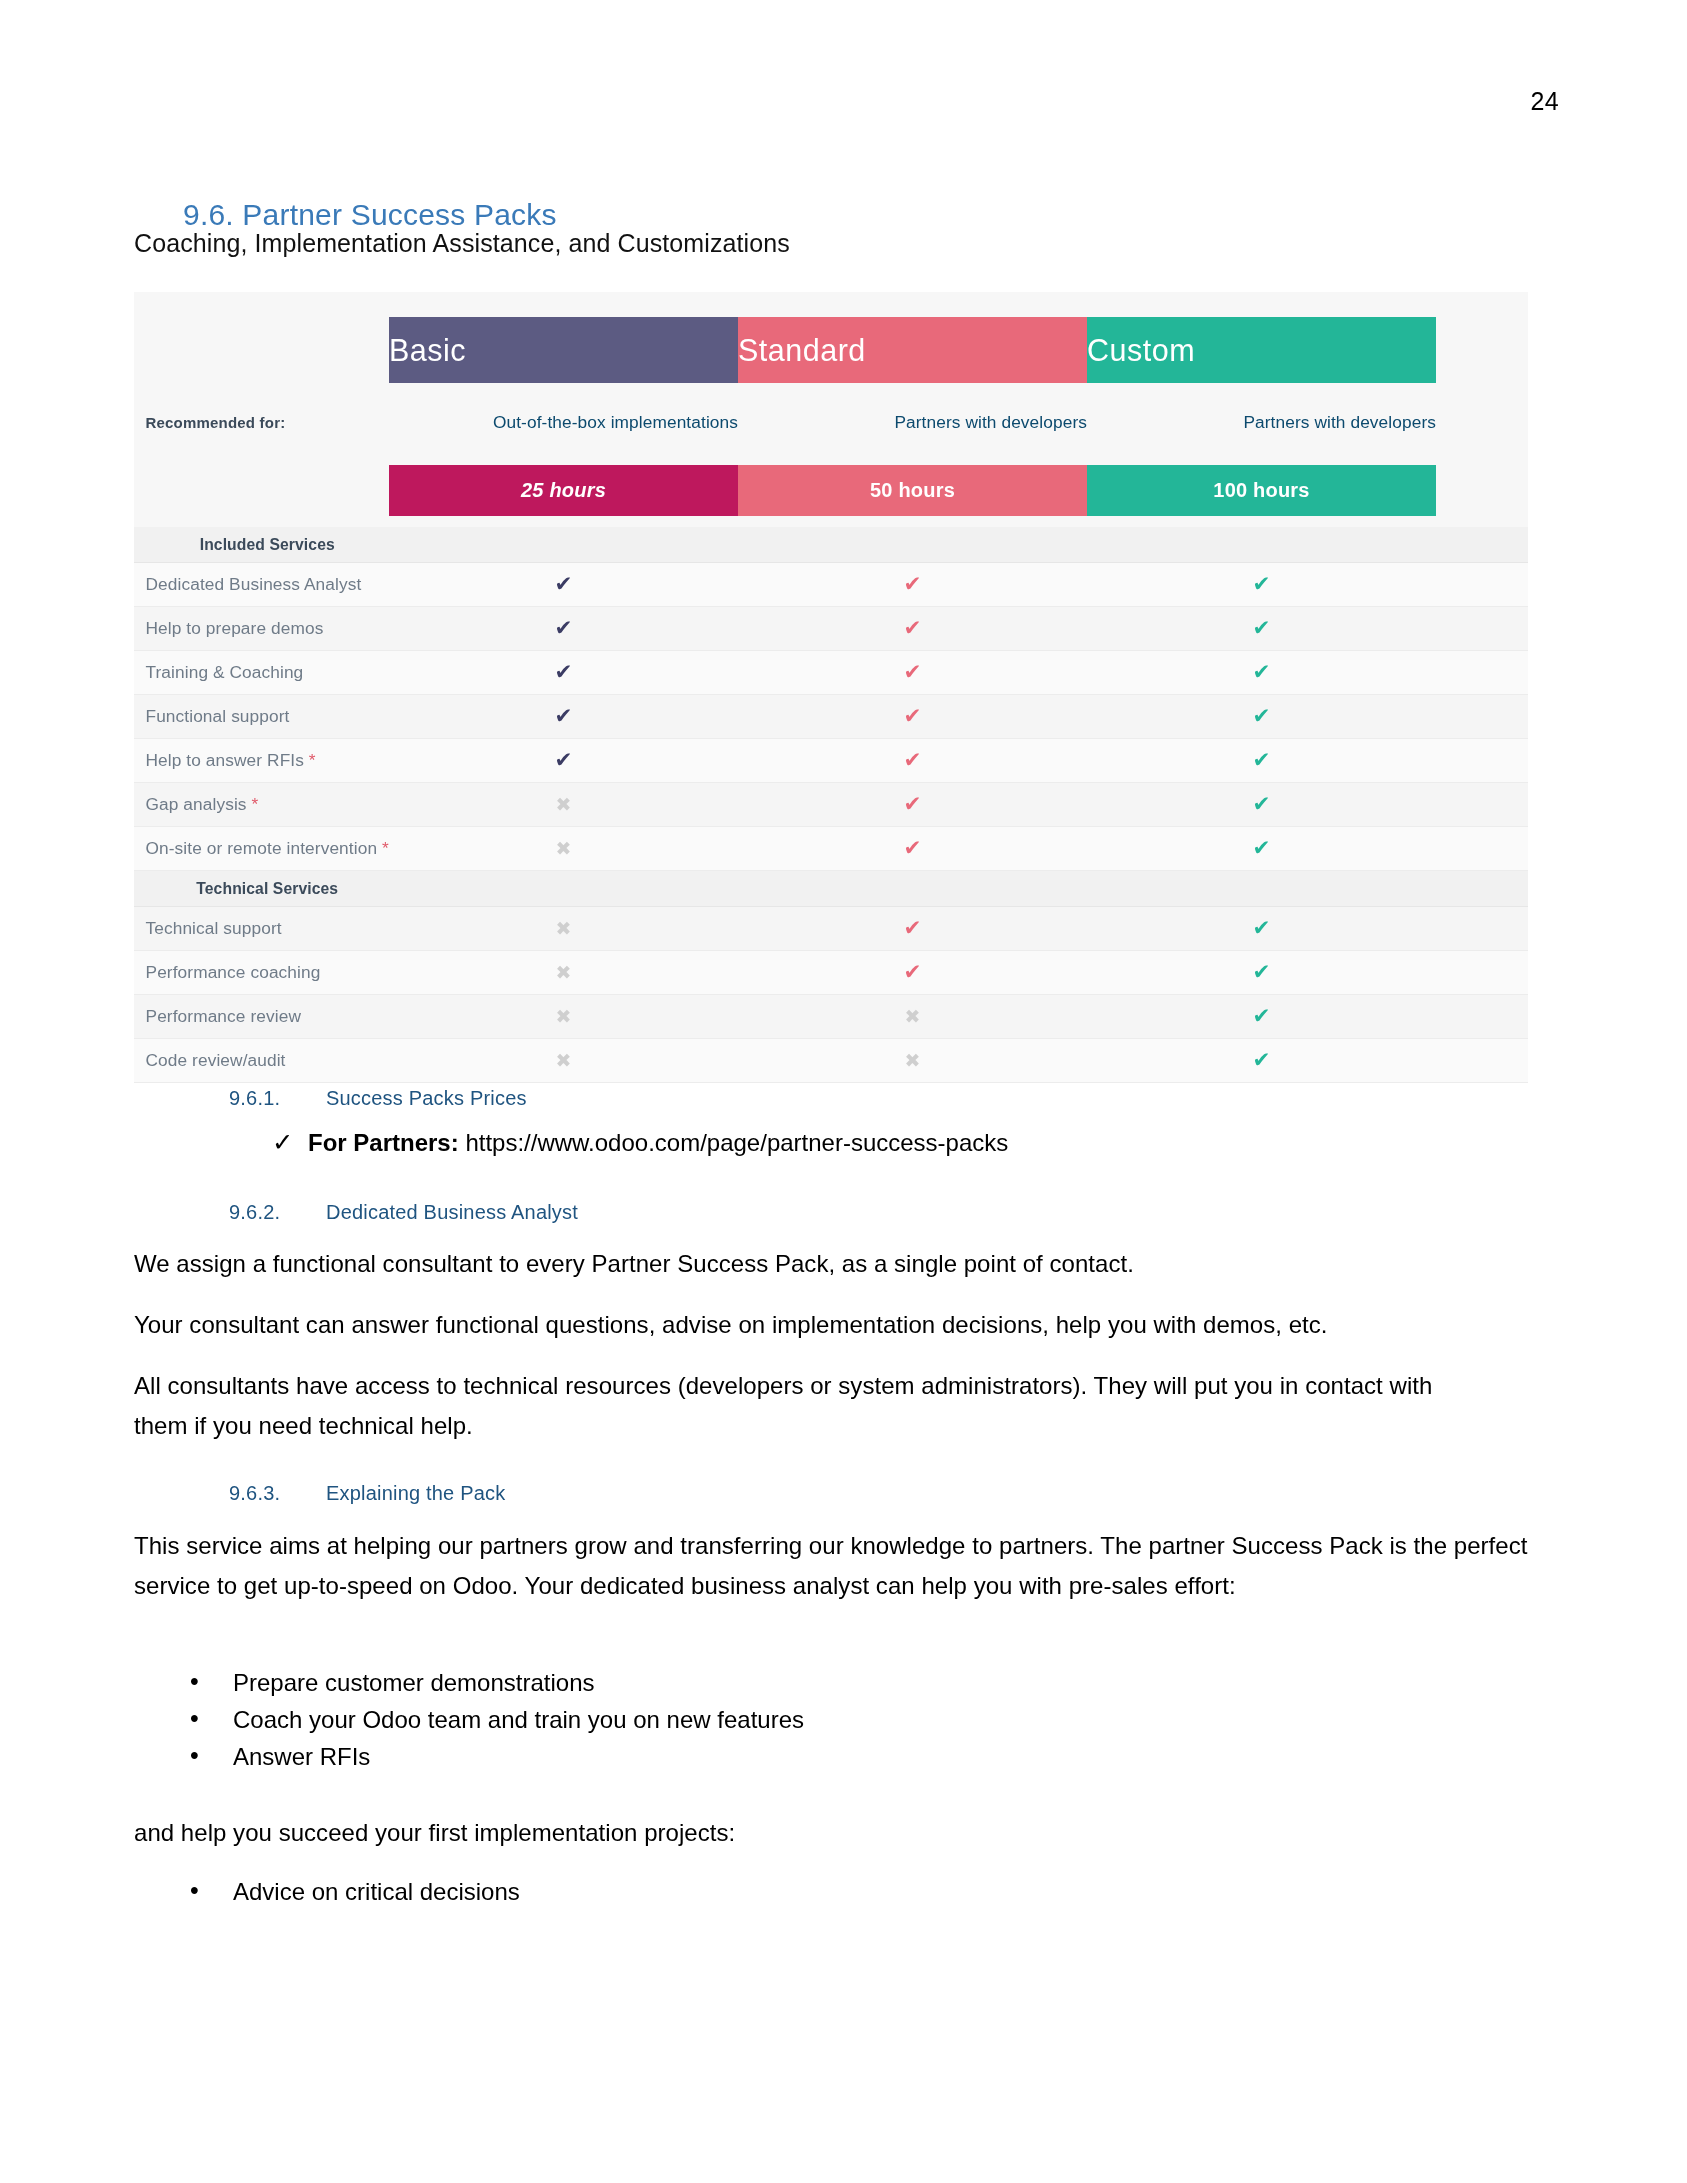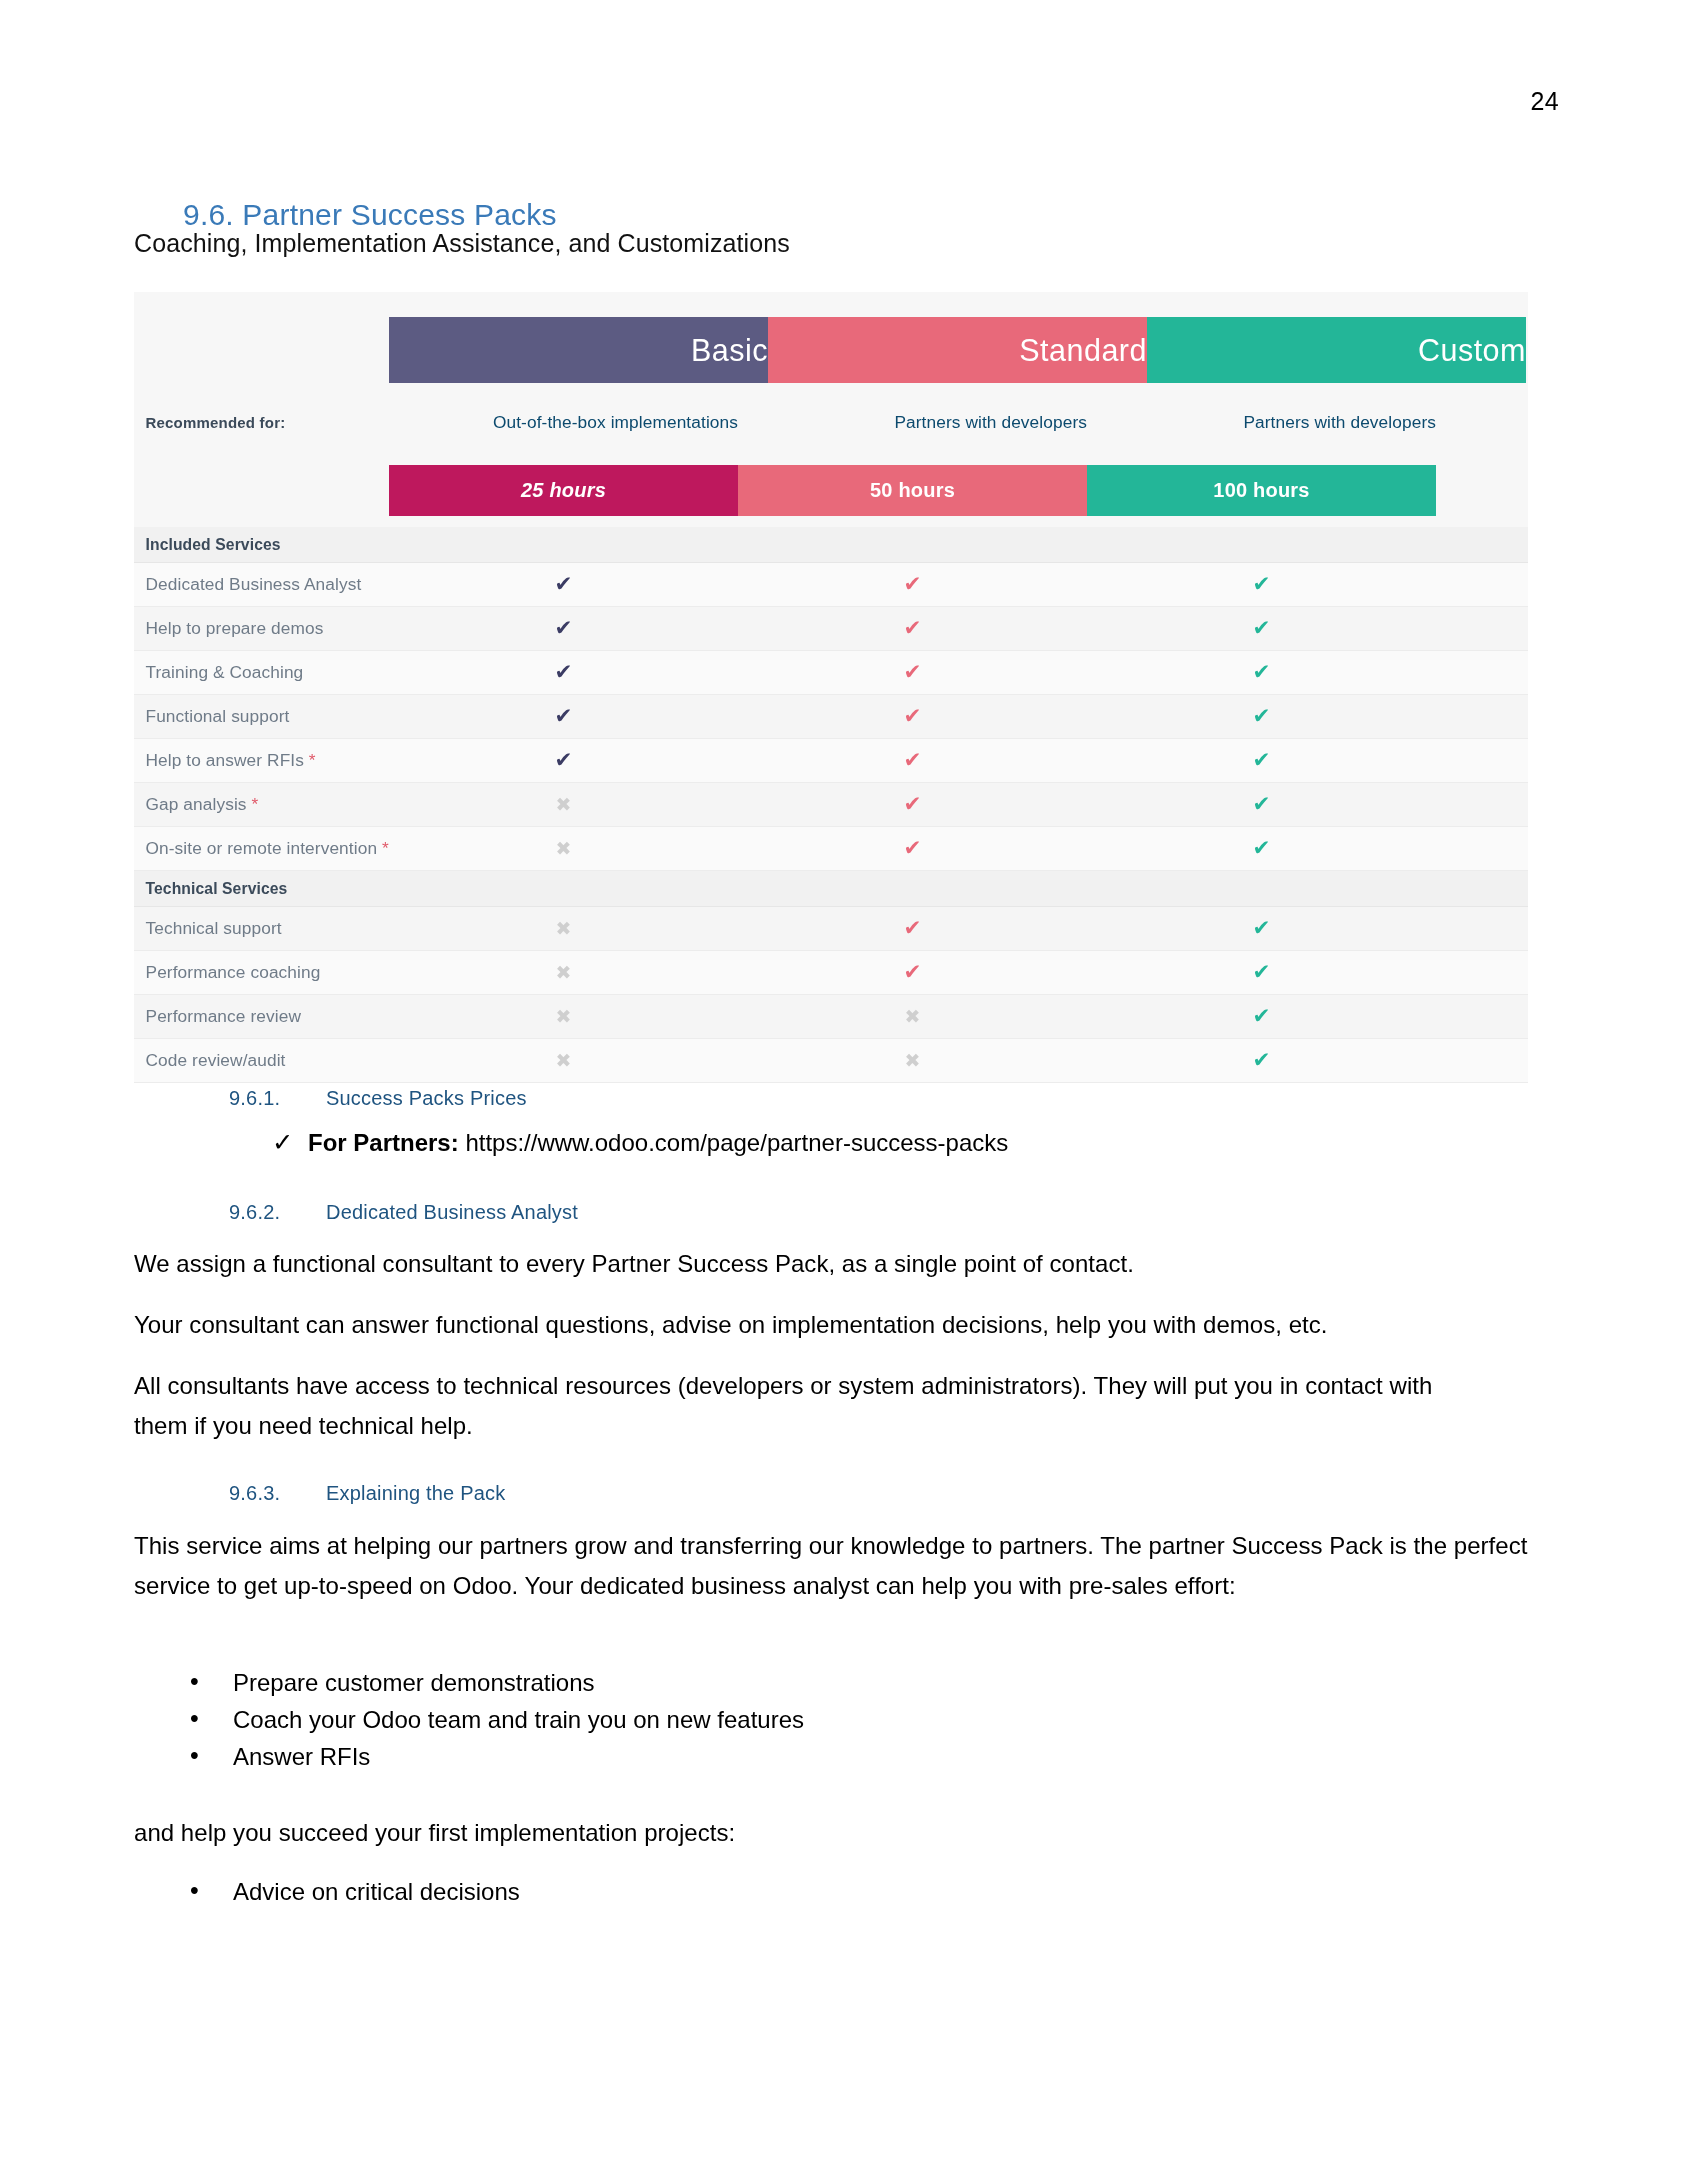--- a/index.html
+++ b/index.html
@@ -128,26 +128,25 @@
     left: 255px;
     top: 25px;
     display: flex;
     width: 1048px;
     height: 66px;
   }
   .band {
     flex: 0 0 349px;
     height: 66px;
     line-height: 66px;
-    text-align: right;
+    text-align: left;
     color: #ffffff;
     font-size: 30.5px;
     font-weight: 300;
     letter-spacing: 0.5px;
-    padding-left: 30px;
   }
   .band.basic    { background: #5c5b82; }
   .band.standard { background: #e8697a; }
   .band.custom   { background: #23b698; }
 
   
   .rec-row {
     position: absolute;
     left: 0;
     top: 101px;
@@ -208,20 +207,21 @@
     align-items: center;
     height: 43px;
     border-bottom: 0.8px solid #ececec;
     background: #fafafa;
   }
   .frow.alt { background: #f5f5f5; }
   .frow.section-head {
     height: 35px;
     background: #f1f1f1;
     border-bottom: 0.8px solid #e6e6e6;
+    text-align: center;
   }
   .frow .fname {
     flex: 0 0 255px;
     padding-left: 11.5px;
     box-sizing: border-box;
     font-size: 17.3px;
     color: #6f7b88;
     letter-spacing: 0.1px;
     white-space: nowrap;
   }

